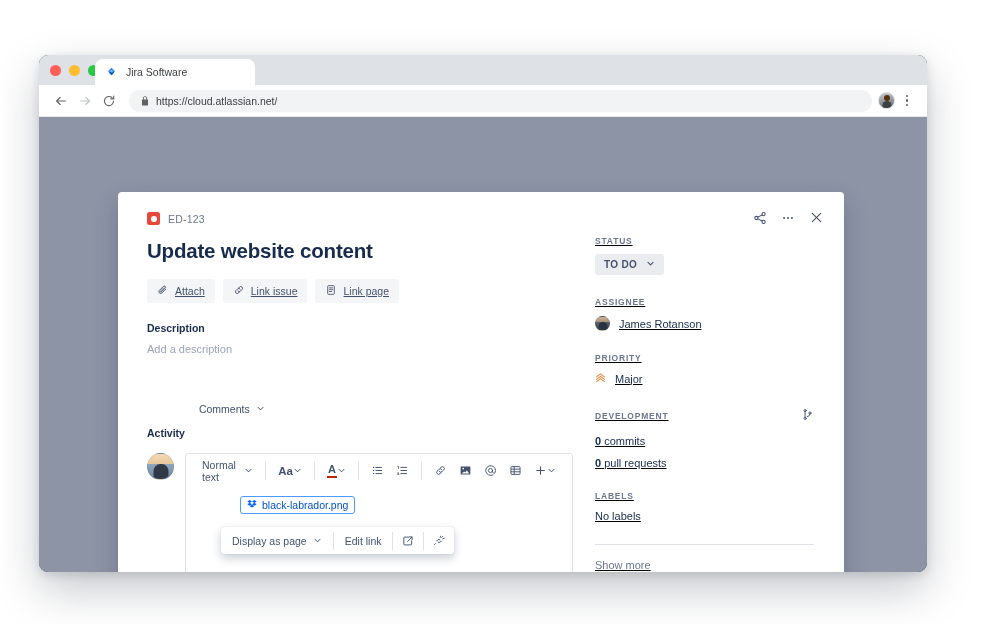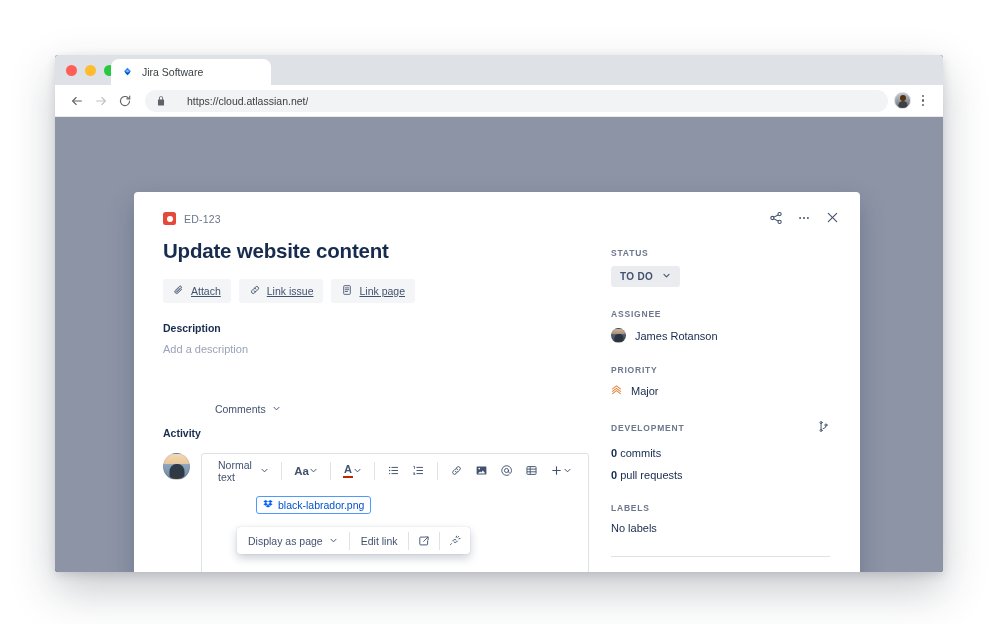--- a/index.html
+++ b/index.html
@@ -6,23 +6,23 @@
   html, body {
     width: 998px; height: 624px;
     background: #ffffff;
     font-family: "Liberation Sans", sans-serif;
     overflow: hidden;
   }
 
   
   .browser-window {
     position: absolute;
-    left: 55px; top: 55px;
+    left: 39px; top: 55px;
     width: 888px; height: 517px;
-    border-radius: 3px;
+    border-radius: 9px;
     background: #14532d;
     box-shadow: 0 18px 44px rgba(40,46,60,.26), 0 3px 10px rgba(40,46,60,.14);
     overflow: hidden;
   }
 
   
   .titlebar {
     position: relative;
     height: 30px;
     background: #dee1e6;
@@ -72,21 +72,21 @@
   .navbtn svg { display: block; }
 
   .omnibox {
     flex: 1 1 auto;
     height: 22px;
     margin: 0 6px 0 8px;
     background: #f1f3f4;
     border-radius: 11px;
     display: flex; align-items: center;
     padding: 0 12px;
-    gap: 22px;
+    gap: 7px;
   }
   .lock-icon { flex: 0 0 8px; color: #5f6368; }
   .omnibox-url {
     font-size: 10.5px; color: #3c4043;
     white-space: nowrap; overflow: hidden;
   }
   .profile-avatar {
     width: 17px; height: 17px; border-radius: 50%;
     flex: 0 0 17px;
     background: linear-gradient(170deg,#c9cdd4 0%,#9aa0a6 45%,#5f6368 100%);
@@ -125,21 +125,21 @@
     left: 79px; top: 75px;
     width: 726px; height: 415px;
     background: #ffffff;
     border-radius: 4px;
     box-shadow: 0 10px 26px rgba(9,30,66,.22);
     display: flex;
     overflow: visible;
   }
 
   .modal-main { width: 455px; padding: 20px 0 0 29px; position: relative; }
-  .modal-side { flex: 1; padding: 56px 30px 0 22px; }
+  .modal-side { flex: 1; padding: 44px 30px 0 22px; text-decoration: underline; }
 
   
   .modal-actions {
     position: absolute; right: 20px; top: 18px;
     display: flex; align-items: center; gap: 14px;
     z-index: 5;
   }
   .action-icon { color: #42526e; display: flex; align-items: center; justify-content: center; }
 
   

